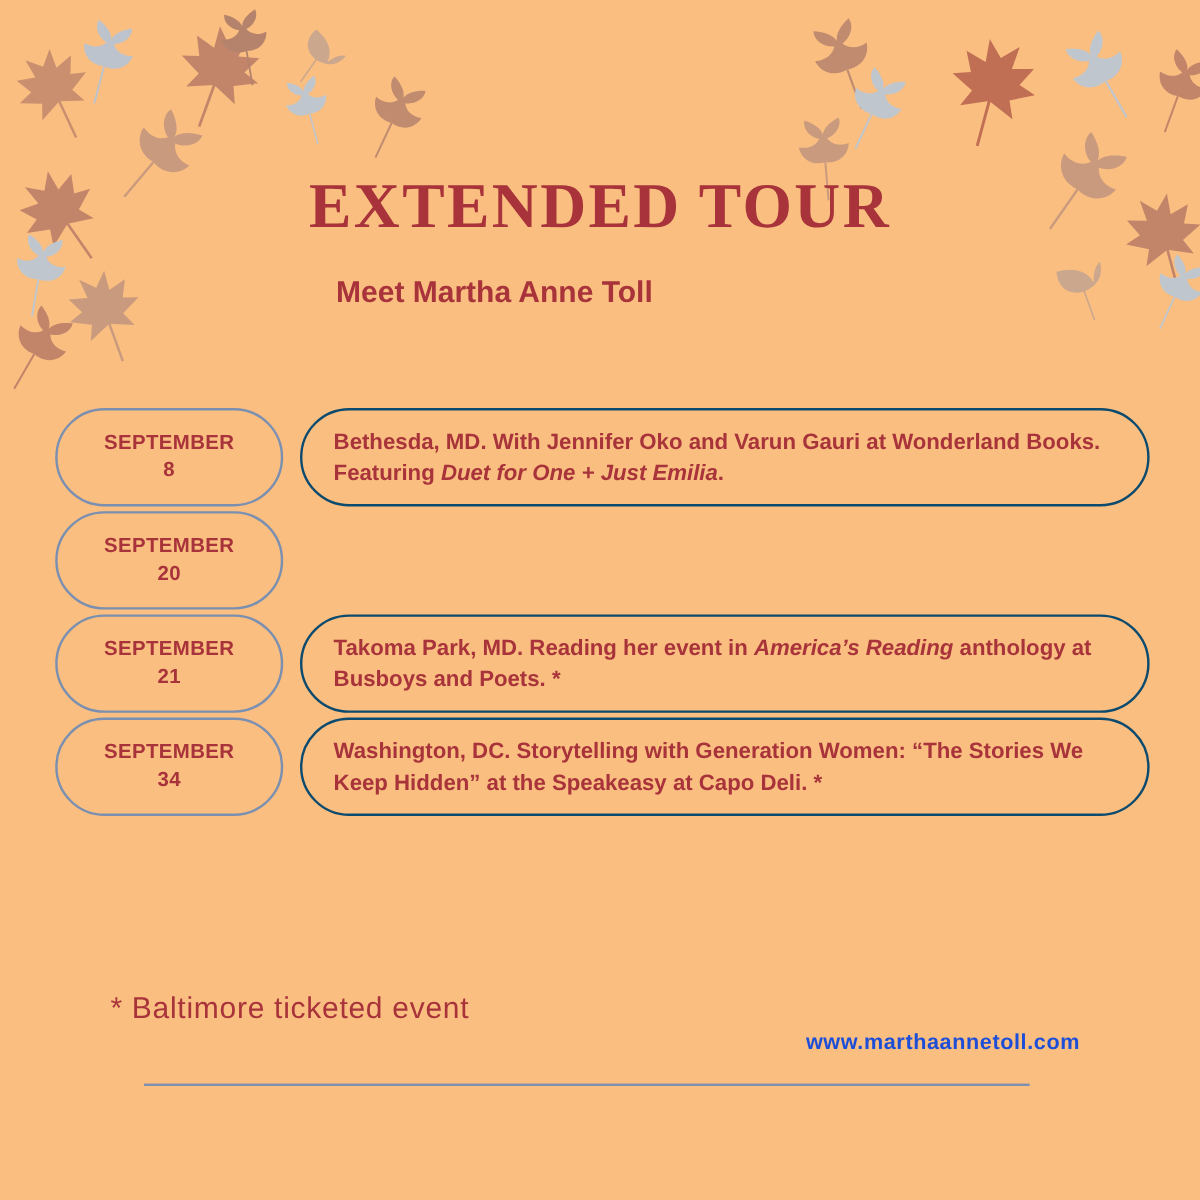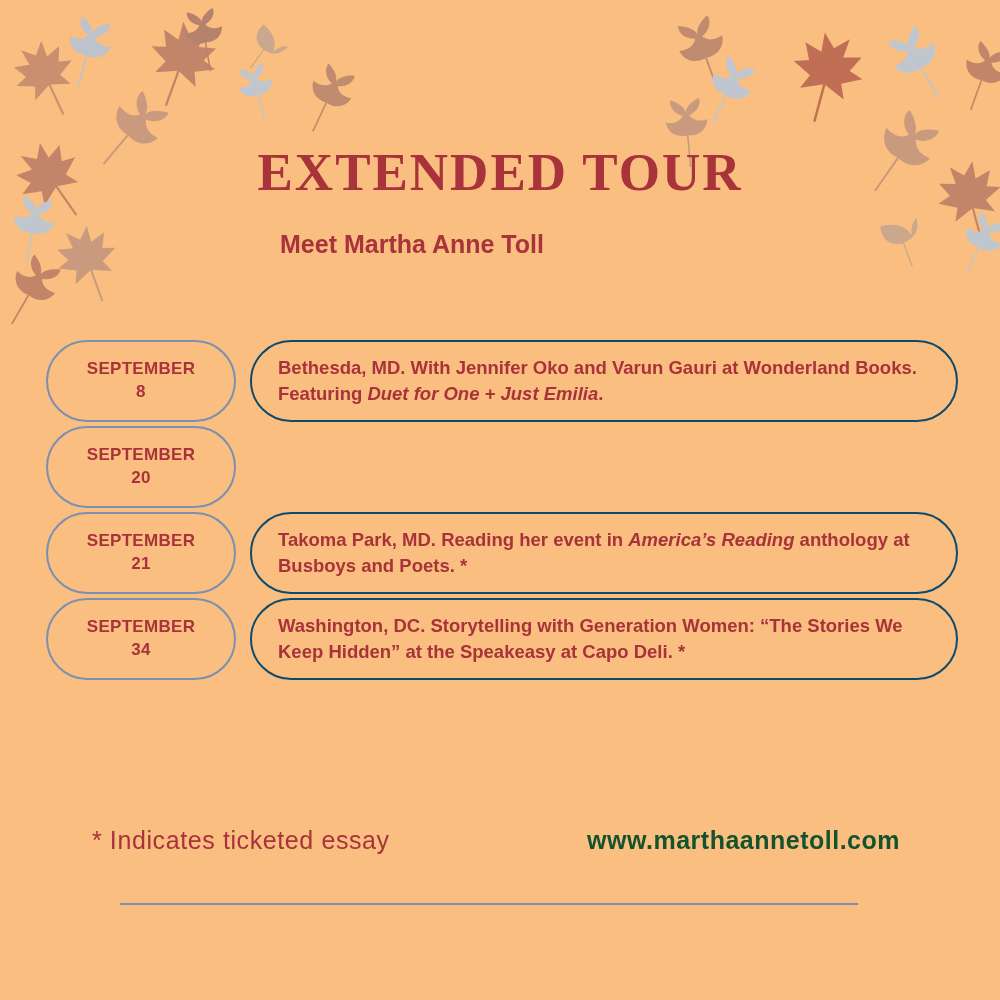--- a/index.html
+++ b/index.html
@@ -110,25 +110,25 @@
   .footer-note {
     position: absolute;
     top: 826px;
     left: 92px;
     font-size: 25px;
     color: #A8333A;
     letter-spacing: 0.6px;
   }
   .footer-url {
     position: absolute;
-    top: 826px;
+    top: 858px;
     right: 100px;
-    font-size: 25px;
-    font-weight: bold;
-    color: #14532d;
+    font-size: 18px;
+    font-weight: bold;
+    color: #1d4ed8;
     letter-spacing: 0.5px;
   }
   .footer-rule {
     position: absolute;
     top: 903px;
     left: 120px;
     width: 738px;
     height: 2px;
     background: #7B8FB0;
   }
@@ -261,17 +261,17 @@
         <div class="date-pill">
           <span class="month">SEPTEMBER</span>
           <span class="day">34</span>
         </div>
         <div class="desc-pill">
           <div><span>Washington, DC. Storytelling with Generation Women: “The Stories We Keep Hidden” at the Speakeasy at Capo Deli. *</span></div>
         </div>
       </div>
     </div>
 
-  <div class="footer-note">* Indicates ticketed essay</div>
+  <div class="footer-note">* Baltimore ticketed event</div>
   <div class="footer-url">www.marthaannetoll.com</div>
   <div class="footer-rule"></div>
 
 </div>
 
 </body></html>

